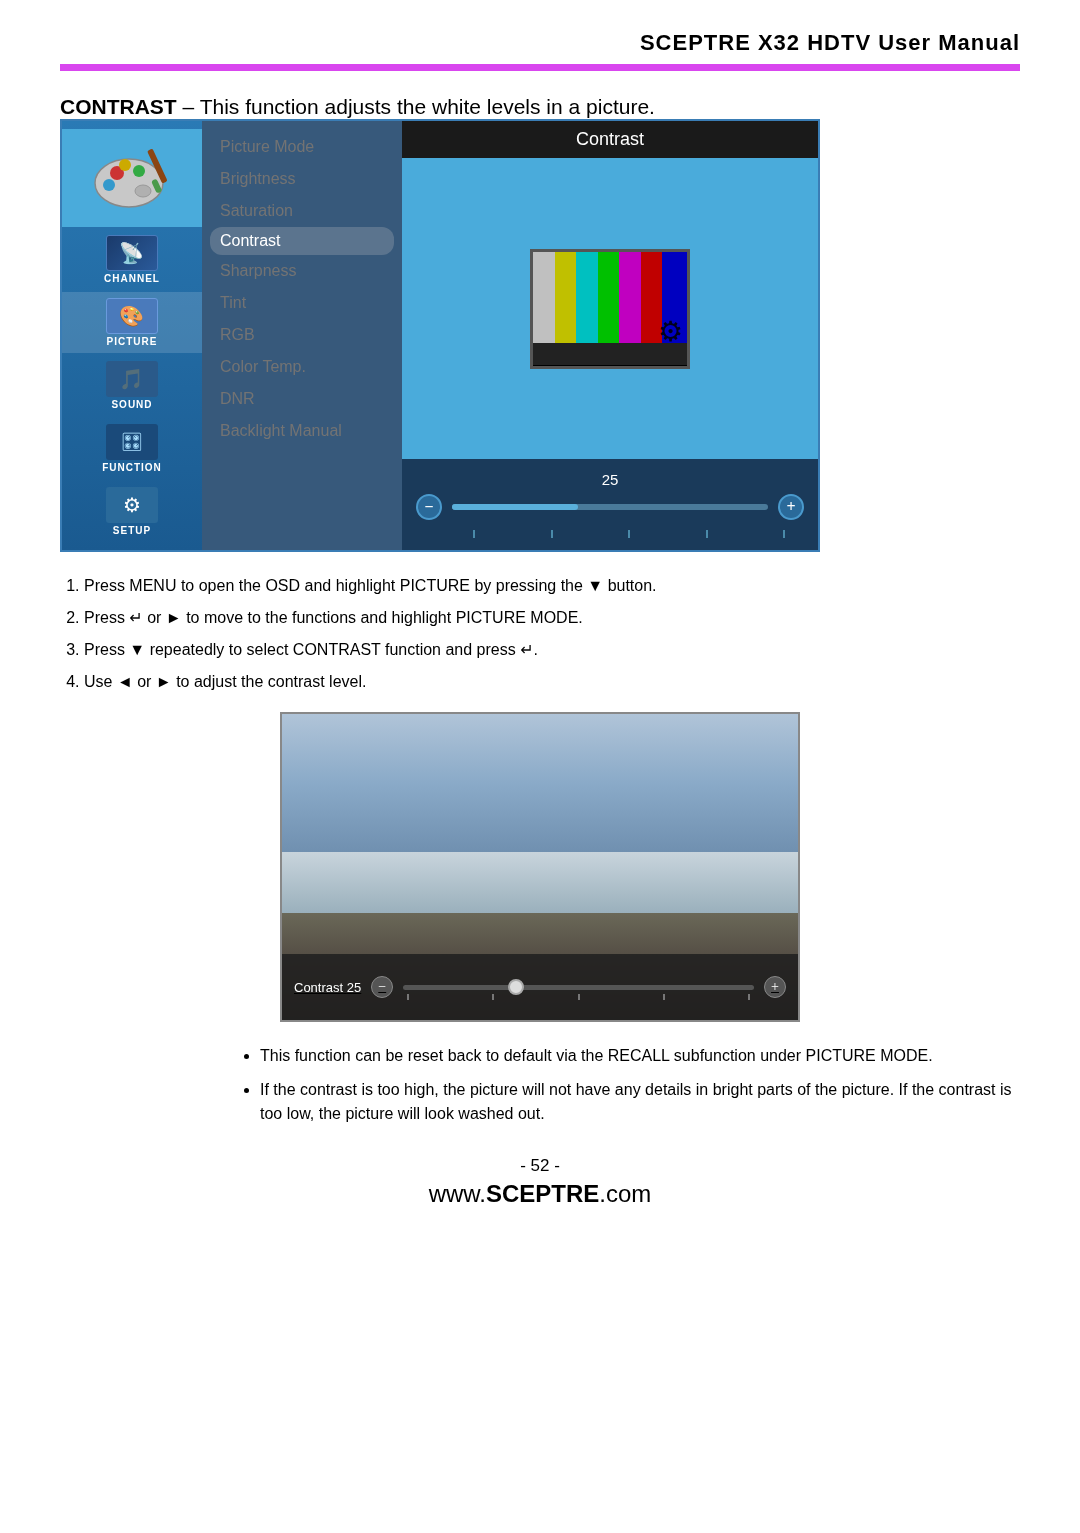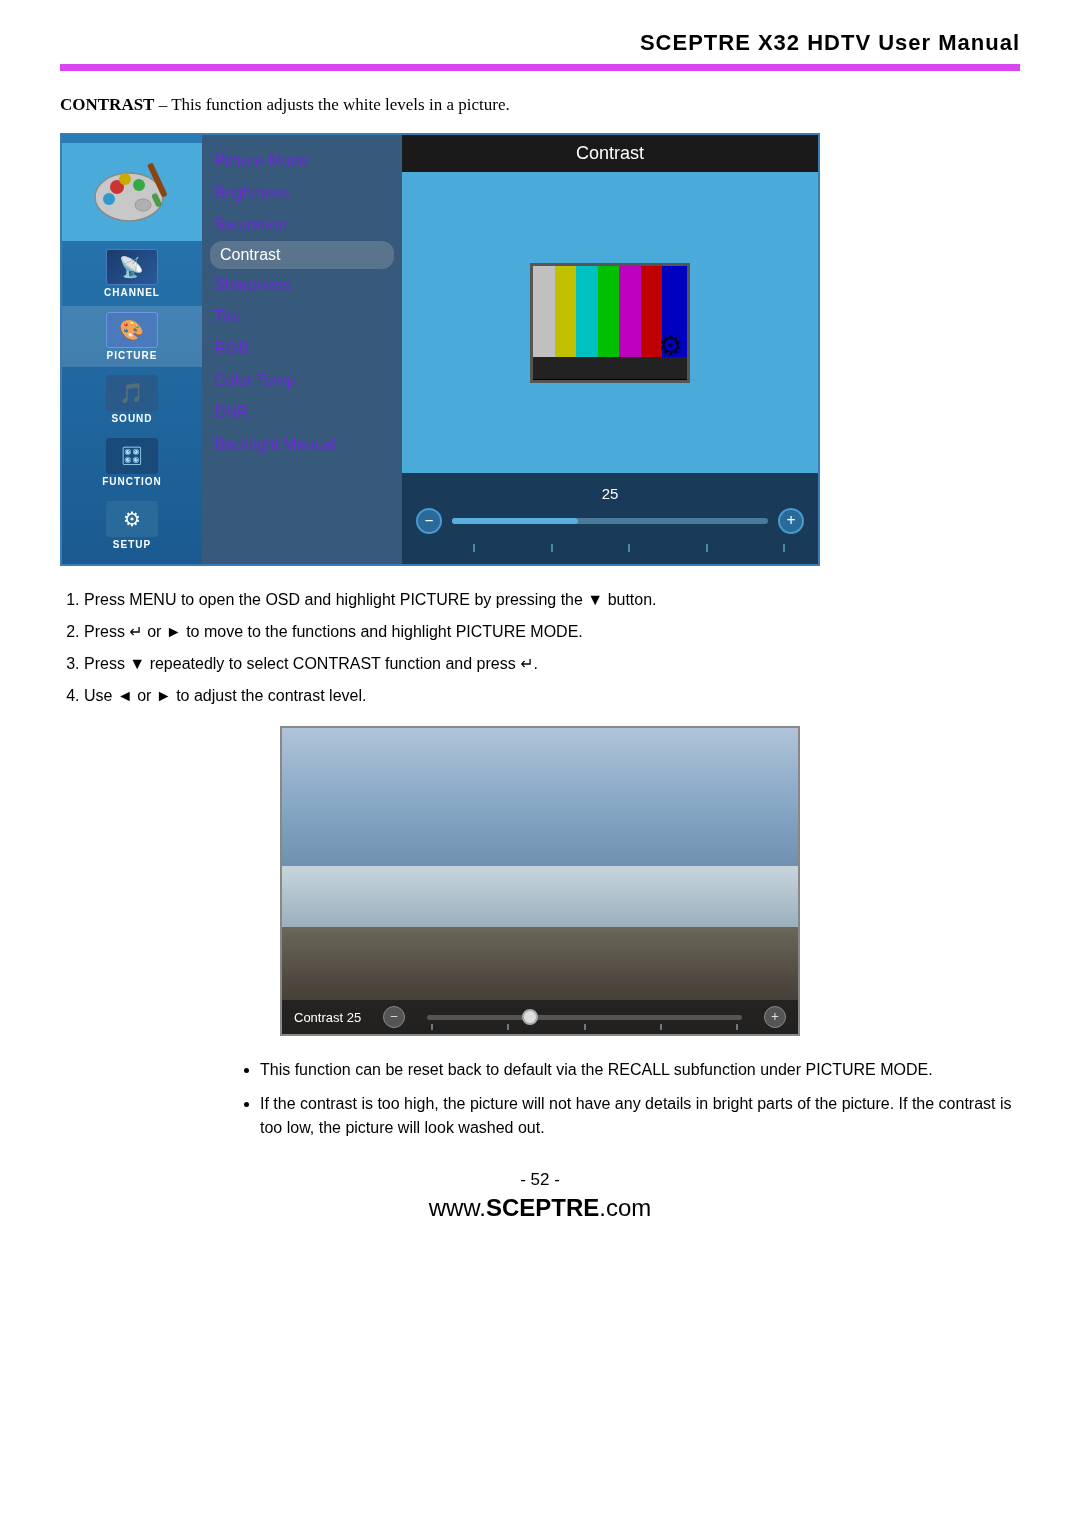--- a/index.html
+++ b/index.html
@@ -19,23 +19,22 @@
       font-weight: bold;
       font-family: Arial, sans-serif;
       border-bottom: 7px solid #d946ef;
       padding-bottom: 8px;
       margin-bottom: 24px;
       letter-spacing: 1px;
     }
 
     
     .intro-text {
-      font-size: 17px;
-      margin-bottom: 18px;
-      font-family: Liberation Serif, serif;
+      font-size: 21px;
+      font-family: Liberation Sans, sans-serif;
     }
     .intro-text strong { font-weight: bold; }
 
     
     .osd-container {
       display: flex;
       border: 2px solid #3a7db5;
       margin-bottom: 22px;
       width: 760px;
     }
@@ -88,22 +87,22 @@
       background: rgba(20, 60, 100, 0.85);
       width: 200px;
       display: flex;
       flex-direction: column;
       padding: 10px 0;
     }
 
     .osd-menu-item {
       font-family: Arial, sans-serif;
       font-size: 16px;
-      padding: 7px 12px;
-      color: #6d28d9;
+      padding: 7px 18px;
+      color: #737373;
       cursor: pointer;
     }
 
     .osd-menu-item.active-item {
       background: rgba(200, 200, 200, 0.25);
       color: #fff;
       border-radius: 12px;
       margin: 0 8px;
       padding: 5px 10px;
     }
@@ -297,24 +296,25 @@
       height: 35%;
       background: linear-gradient(to bottom, #6a6858, #504840, #3a3028);
     }
 
     .contrast-bar {
       position: absolute;
       bottom: 0;
       left: 0;
       right: 0;
       background: rgba(30,30,30,0.85);
-      padding: 6px 12px;
-      display: flex;
-      align-items: center;
-      gap: 22px;
+      padding: 22px 12px;
+      display: flex;
+      align-items: center;
+      gap: 10px;
+      text-decoration: underline;
     }
 
     .contrast-label-val {
       color: #fff;
       font-size: 13px;
       font-family: Arial, sans-serif;
       white-space: nowrap;
     }
 
     .contrast-slider-btn {

